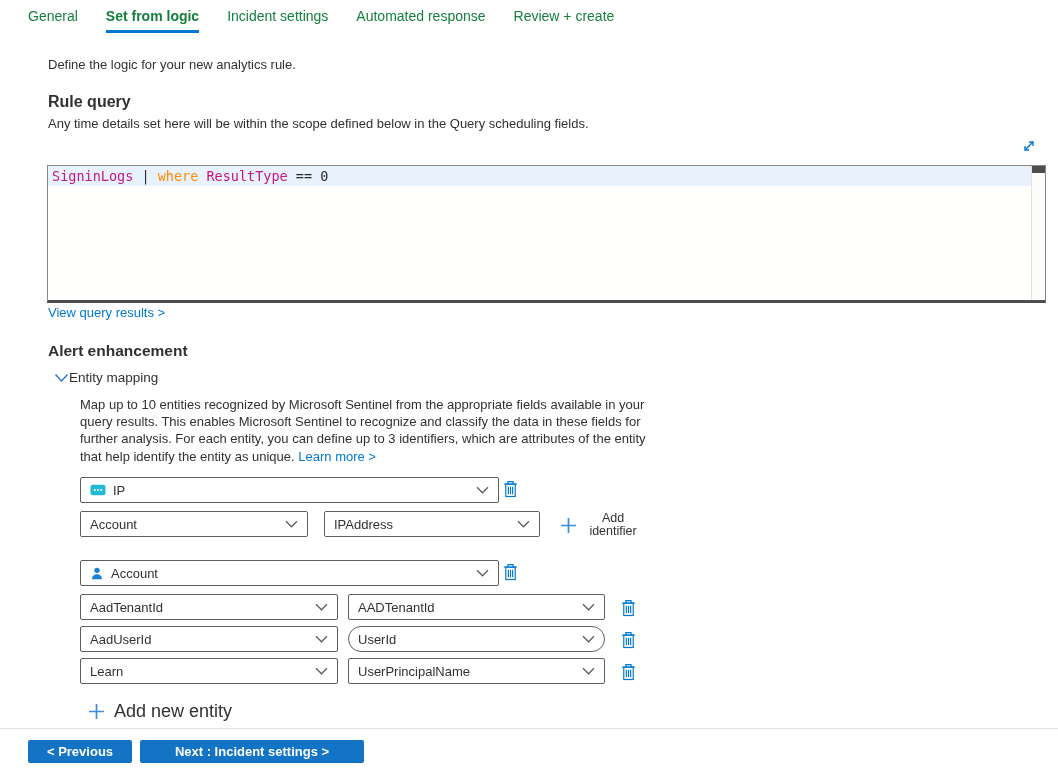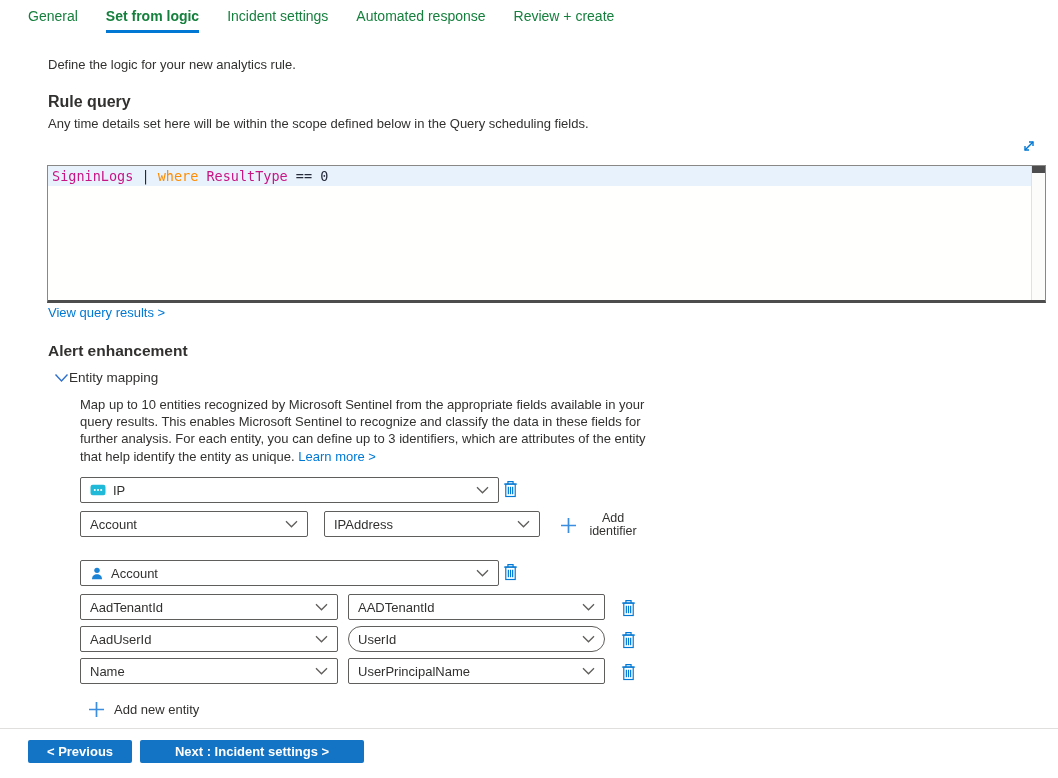--- a/index.html
+++ b/index.html
@@ -22,21 +22,21 @@
              font-size:13.5px;white-space:pre;}
   .vscroll{position:absolute;top:0;right:0;bottom:0;width:13px;background:#fcfcfb;border-left:1px solid #e3e1df;}
   .vthumb{position:absolute;top:0;left:0;right:0;height:7px;background:#4d4d4d;}
   
   .dd{position:absolute;height:26px;box-sizing:border-box;border:1px solid #605e5c;border-radius:2px;
       background:#fff;display:flex;align-items:center;justify-content:space-between;
       padding:8px 9px;font-size:13px;cursor:pointer;}
   .dd-label{display:flex;align-items:center;gap:7px;white-space:nowrap;overflow:hidden;}
   .icon-btn{position:absolute;background:none;border:none;padding:0;cursor:pointer;line-height:0;}
   .add-row{position:absolute;display:flex;align-items:center;gap:9px;cursor:pointer;}
-  .add-label{font-size:13px;color:#323130;}
+  .add-label{font-size:18px;color:#323130;}
   .add-ident-label{font-size:12.5px;line-height:13px;width:54px;text-align:center;color:#323130;}
   
   .footer-sep{position:absolute;left:0;top:728px;width:1058px;height:1px;background:#e1dfdd;}
   .btn-primary{position:absolute;top:740px;height:23px;box-sizing:border-box;border:none;border-radius:2px;
                background:var(--primary-button,#1373c4);color:#fff;font-family:"Liberation Sans",sans-serif;
                font-size:13px;font-weight:700;display:flex;align-items:center;justify-content:center;cursor:pointer;}
   .em-header{position:absolute;left:54px;top:370px;display:flex;align-items:center;cursor:pointer;}
   .em-label{font-size:13.5px;color:#323130;}
   .desc{position:absolute;left:80px;top:396px;width:578px;font-size:13px;line-height:17.2px;color:#323130;}
 </style>
@@ -226,21 +226,21 @@
       <button class="icon-btn" style="left:621px;top:631px;"><span><svg width="15" height="18" viewBox="0 0 14 16">
             <g fill="none" stroke="#0078d4" stroke-width="1.1">
               <path d="M4.6 3.4 V1.1 H9.4 V3.4"></path>
               <path d="M1 3.4 H13"></path>
               <rect x="2.6" y="3.4" width="8.8" height="11.6"></rect>
               <path d="M5 6 V12.8 M7 6 V12.8 M9 6 V12.8"></path>
             </g>
           </svg></span></button>
       <div class="dd" style="left:80px;top:658px;width:258px;">
         <span class="dd-label">
-          <span>Name</span>
+          <span>Learn</span>
         </span>
         <span style="line-height:0;"><svg width="13" height="8" viewBox="0 0 13 8">
             <path d="M1 1.2 L6.5 6.8 L12 1.2" fill="none" stroke="#605e5c" stroke-width="1.3"></path>
           </svg></span>
       </div>
       <div class="dd" style="left:348px;top:658px;width:257px;">
         <span class="dd-label">
           <span>UserPrincipalName</span>
         </span>
         <span style="line-height:0;"><svg width="13" height="8" viewBox="0 0 13 8">

